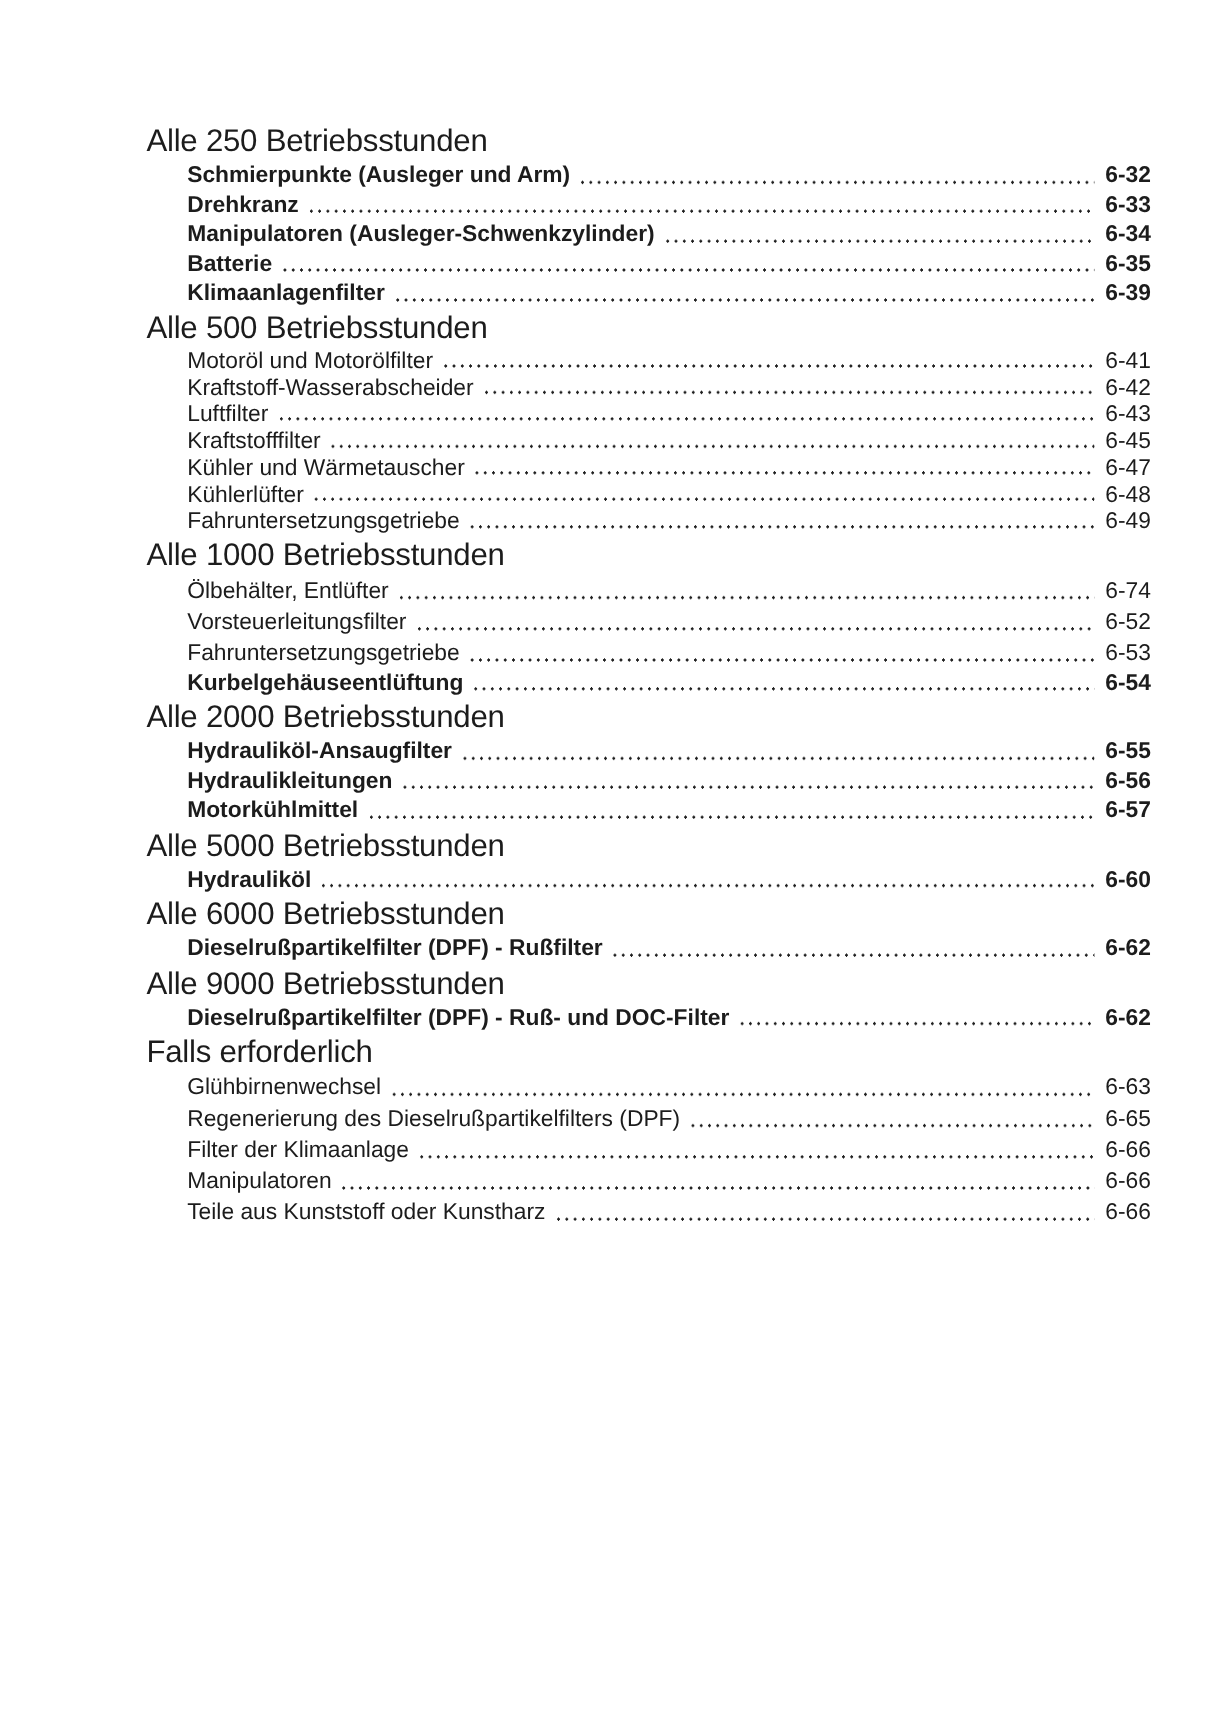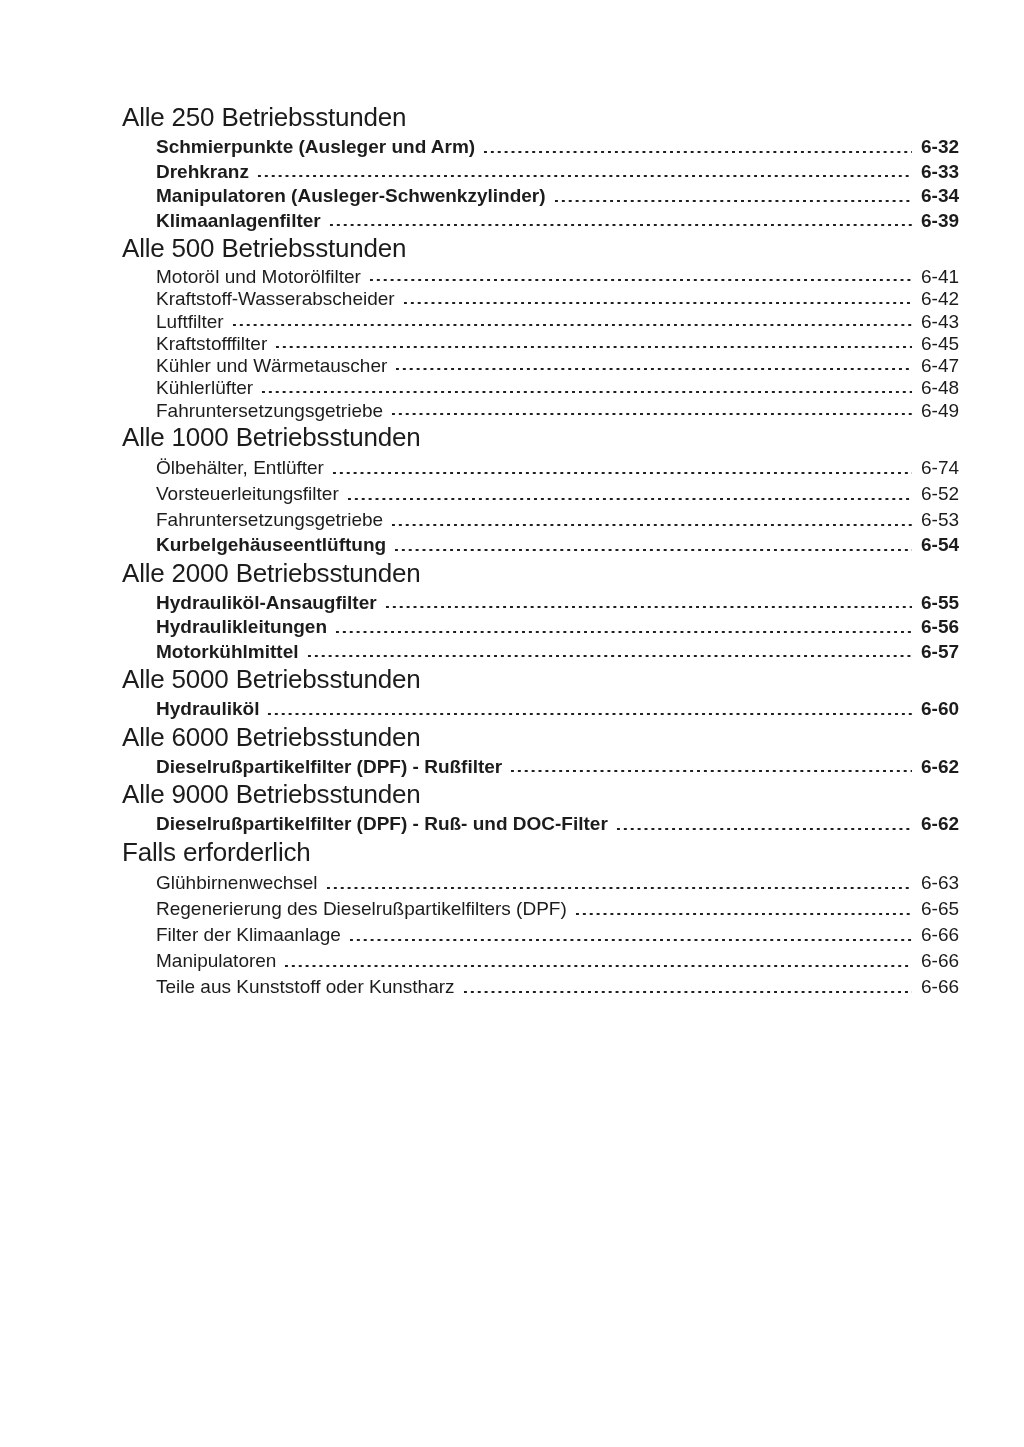--- a/index.html
+++ b/index.html
@@ -84,20 +84,25 @@
     <span class="leader"></span>
     <span class="entry-page">6-33</span>
   </li>
 
   <li class="entry">
     <span class="entry-label">Manipulatoren (Ausleger-Schwenkzylinder)</span>
     <span class="leader"></span>
     <span class="entry-page">6-34</span>
   </li>
 
+  <li class="entry">
+    <span class="entry-label">Batterie</span>
+    <span class="leader"></span>
+    <span class="entry-page">6-35</span>
+  </li>
 
 
   <li class="entry">
     <span class="entry-label">Klimaanlagenfilter</span>
     <span class="leader"></span>
     <span class="entry-page">6-39</span>
   </li>
 </ul>
   </section>
 

